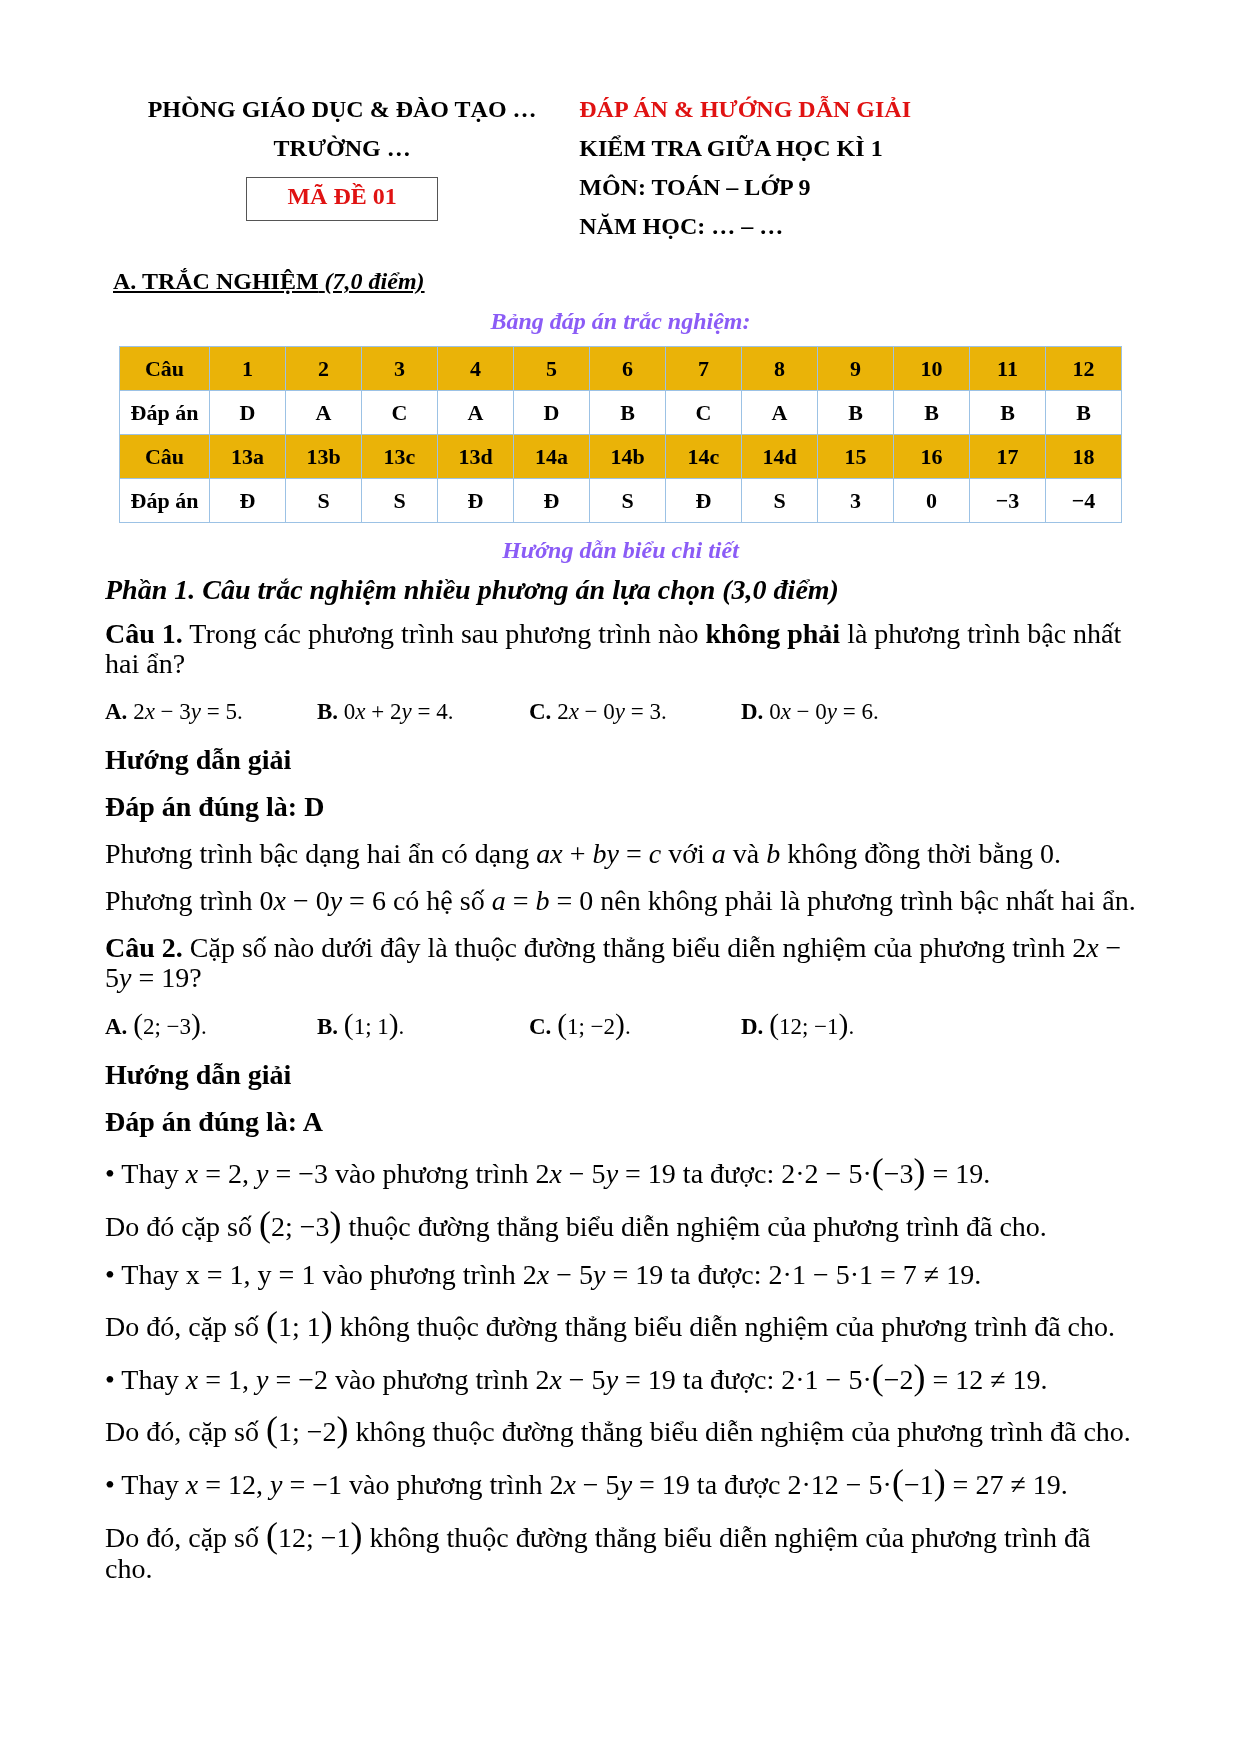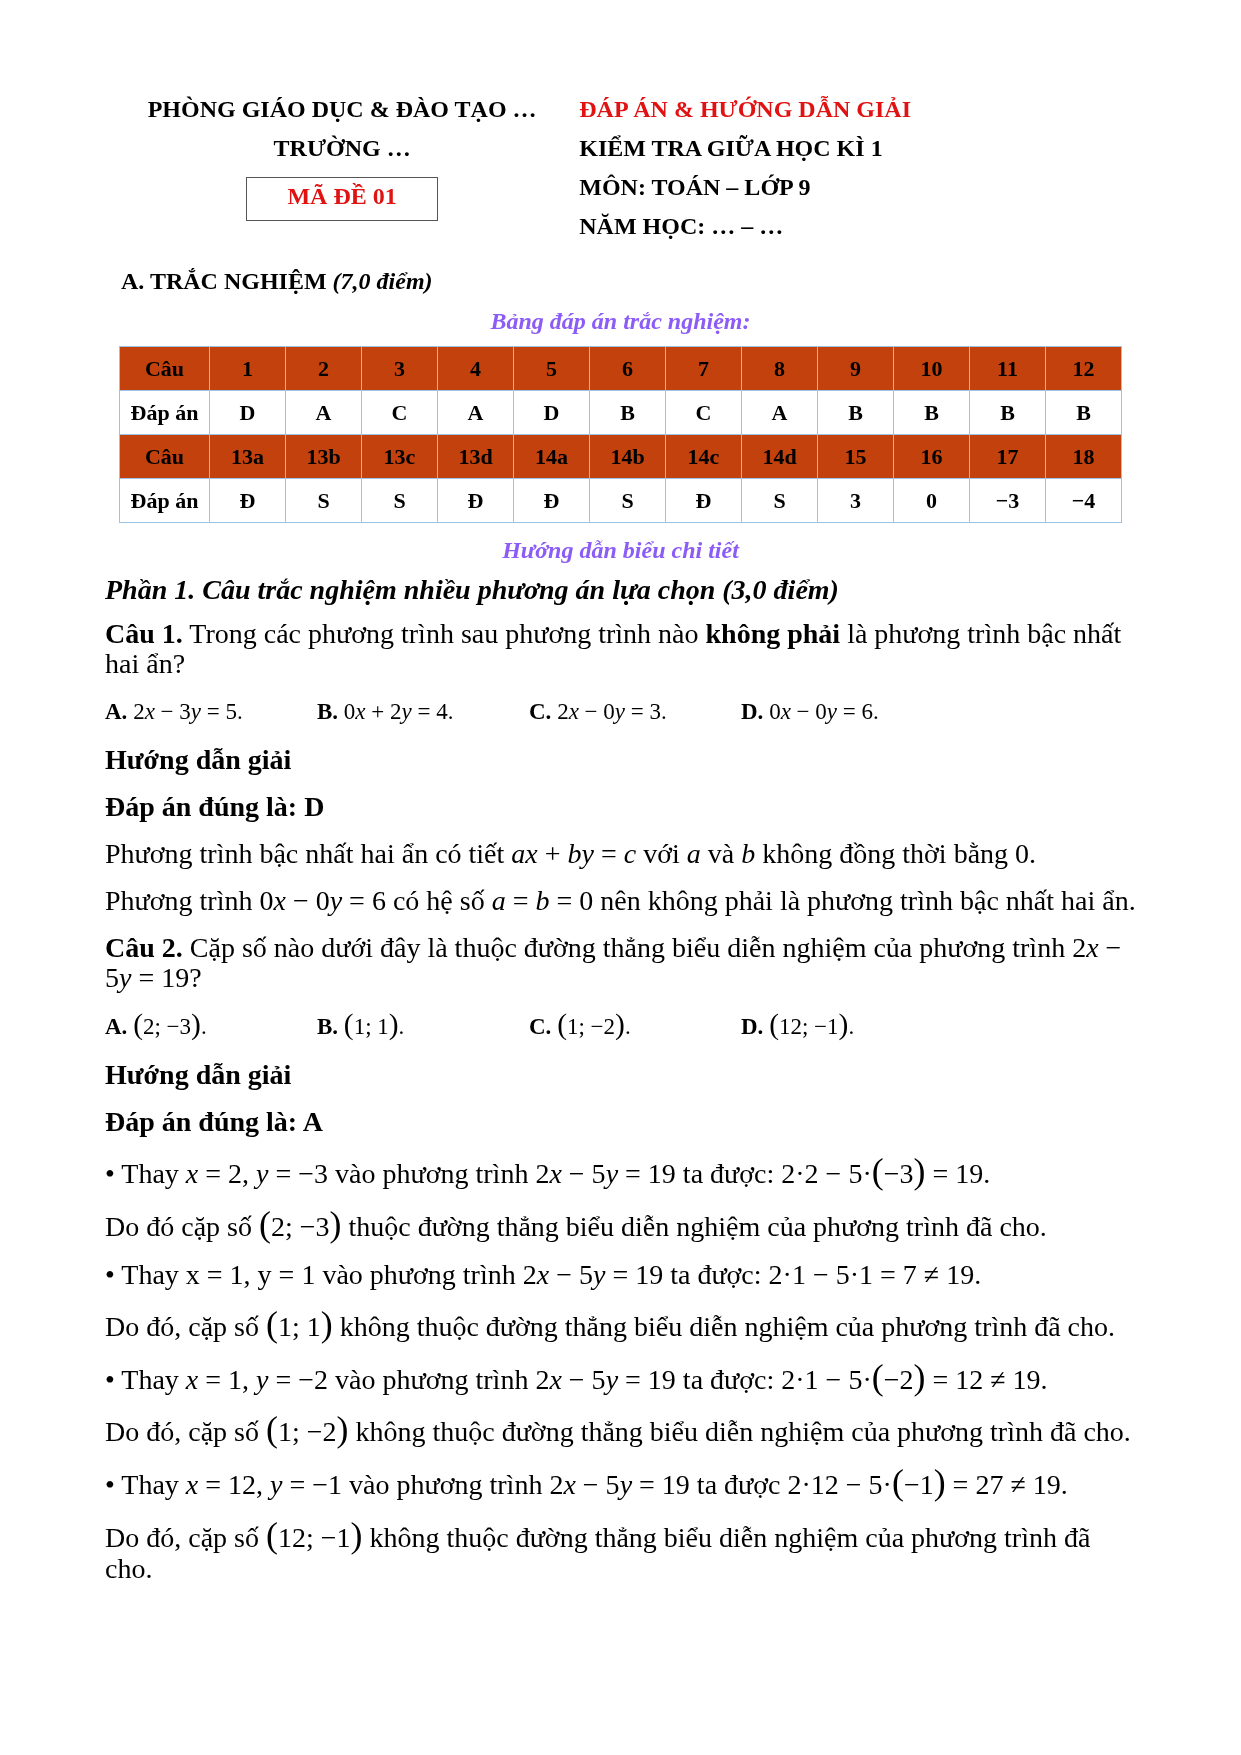--- a/index.html
+++ b/index.html
@@ -22,40 +22,40 @@
   .code-box {
     display: inline-block;
     border: 1px solid #555555;
     padding: 5px 36px 10px 36px;
     margin-top: 3px;
     min-width: 192px;
   }
   .code-box .code { color: #e01212; font-weight: bold; font-size: 24px; }
 
   
-  .section-title { margin: 6px 0 10px 16px; font-size: 24px; line-height: 30px; }
+  .section-title { margin: 6px 0 10px 8px; font-size: 24px; line-height: 30px; text-decoration: underline; }
   .b  { font-weight: bold; }
   .bi { font-weight: bold; font-style: italic; }
   .blue-caption {
     text-align: center; color: #8b5cf6;
     font-weight: bold; font-style: italic;
     font-size: 24px; margin: 6px 0 10px 0; line-height: 30px;
   }
 
   
   table.ans { border-collapse: collapse; margin: 8px auto 12px auto; table-layout: fixed; }
   table.ans td {
     border: 1px solid #9cc2e5;
     width: 76px; height: 44px;
     text-align: center; vertical-align: middle;
     font-weight: bold; font-size: 22px;
     padding: 0;
   }
   table.ans td.first { width: 90px; }
-  table.ans tr.hdr td { background: #c2410c; }
+  table.ans tr.hdr td { background: #eab308; }
 
   
   .para { font-size: 28px; line-height: 30px; margin: 0 0 17px 0; }
   .part-title { font-size: 28px; line-height: 30px; margin: 10px 0 14px 0; font-weight: bold; font-style: italic; }
   .opts { display: flex; margin: 0 0 17px 0; font-size: 23px; line-height: 32px; }
   .opt  { width: 212px; }
   .opt:last-child { width: auto; text-align: center; }
   .math i { font-style: italic; }
   .math .pr { font-size: 1.28em; line-height: 1; }
 </style>
@@ -155,21 +155,21 @@
 
   <p class="para"><span class="b ">Câu 1.</span><span class=""> Trong các phương trình sau phương trình nào </span><span class="b ">không phải</span><span class=""> là phương trình bậc nhất hai ẩn?</span></p>
   <div class="opts">
     <span class="opt"><span class="b ">A.</span><span class=""> </span><span class="math">2<i>x</i> − 3<i>y</i> = 5.</span></span>
     <span class="opt"><span class="b ">B.</span><span class=""> </span><span class="math">0<i>x</i> + 2<i>y</i> = 4.</span></span>
     <span class="opt"><span class="b ">C.</span><span class=""> </span><span class="math">2<i>x</i> − 0<i>y</i> = 3.</span></span>
     <span class="opt"><span class="b ">D.</span><span class=""> </span><span class="math">0<i>x</i> − 0<i>y</i> = 6.</span></span>
   </div>
   <p class="para b">Hướng dẫn giải</p>
   <p class="para b">Đáp án đúng là: D</p>
-  <p class="para"><span class="">Phương trình bậc nhất hai ẩn có tiết </span><span class="math"><i>ax</i> + <i>by</i> = <i>c</i></span><span class=""> với </span><span class="math"><i>a</i></span><span class=""> và </span><span class="math"><i>b</i></span><span class=""> không đồng thời bằng 0.</span></p>
+  <p class="para"><span class="">Phương trình bậc dạng hai ẩn có dạng </span><span class="math"><i>ax</i> + <i>by</i> = <i>c</i></span><span class=""> với </span><span class="math"><i>a</i></span><span class=""> và </span><span class="math"><i>b</i></span><span class=""> không đồng thời bằng 0.</span></p>
   <p class="para"><span class="">Phương trình </span><span class="math">0<i>x</i> − 0<i>y</i> = 6</span><span class=""> có hệ số </span><span class="math"><i>a</i> = <i>b</i> = 0</span><span class=""> nên không phải là phương trình bậc nhất hai ẩn.</span></p>
 
   <p class="para"><span class="b ">Câu 2.</span><span class=""> Cặp số nào dưới đây là thuộc đường thẳng biểu diễn nghiệm của phương trình </span><span class="math">2<i>x</i> − 5<i>y</i> = 19</span><span class="">?</span></p>
   <div class="opts">
     <span class="opt"><span class="b ">A.</span><span class=""> </span><span class="math"><span class="pr">(</span>2; −3<span class="pr">)</span>.</span></span>
     <span class="opt"><span class="b ">B.</span><span class=""> </span><span class="math"><span class="pr">(</span>1; 1<span class="pr">)</span>.</span></span>
     <span class="opt"><span class="b ">C.</span><span class=""> </span><span class="math"><span class="pr">(</span>1; −2<span class="pr">)</span>.</span></span>
     <span class="opt"><span class="b ">D.</span><span class=""> </span><span class="math"><span class="pr">(</span>12; −1<span class="pr">)</span>.</span></span>
   </div>
   <p class="para b">Hướng dẫn giải</p>

